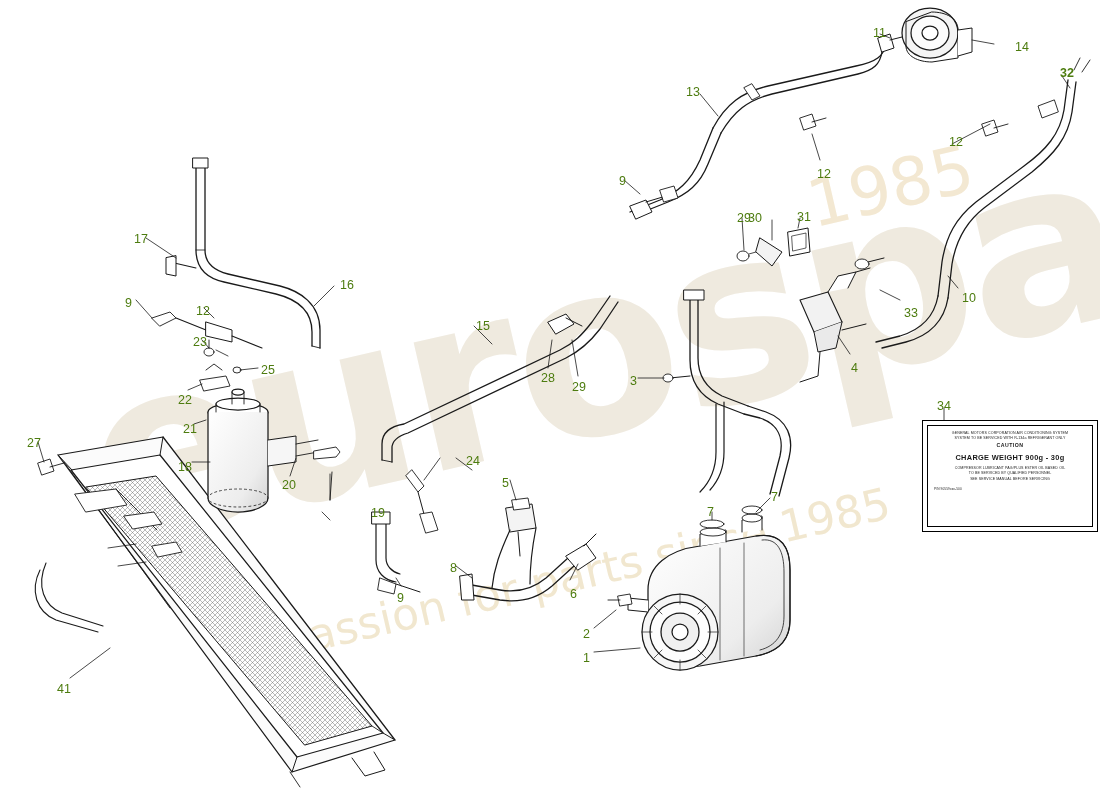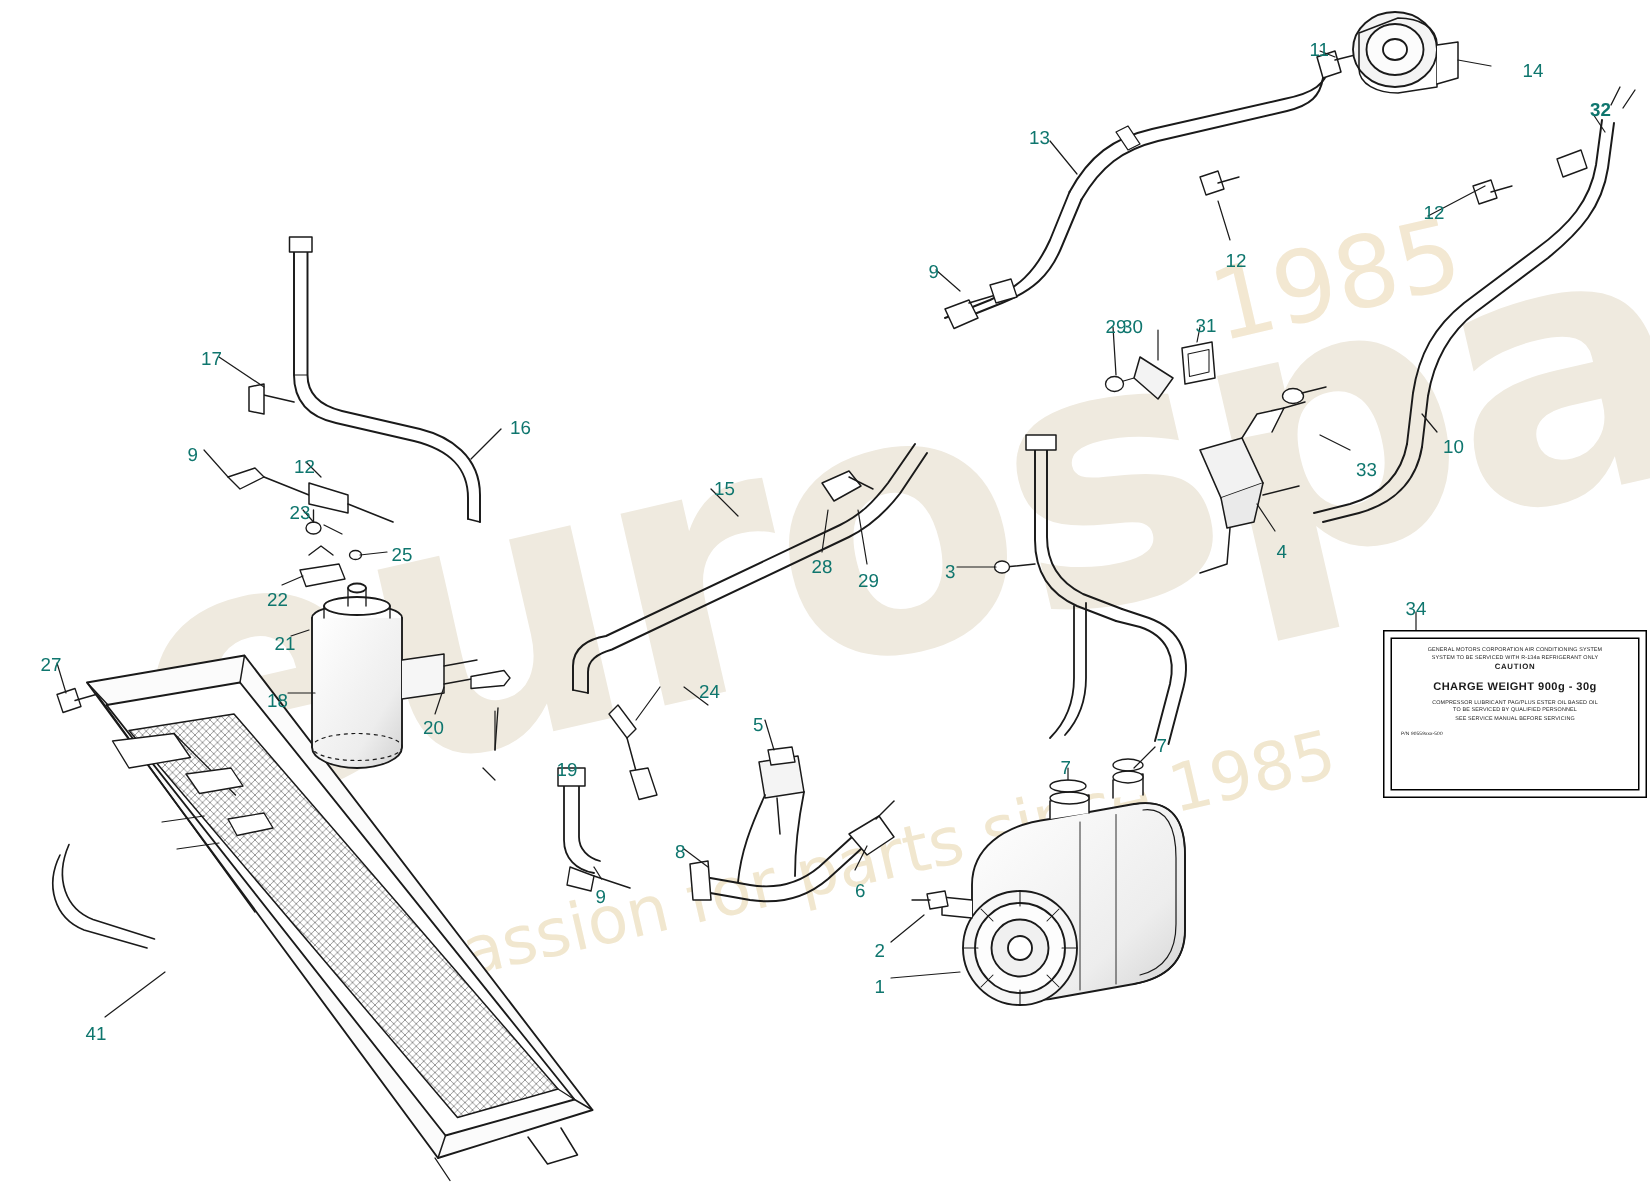--- a/index.html
+++ b/index.html
@@ -61,21 +61,21 @@
     font-size: 66px;
     color: #f3e8d2;
     transform: rotate(-13deg);
     transform-origin: left top;
     font-family: "DejaVu Sans", sans-serif;
     white-space: nowrap;
   }
   .callout {
     position: absolute;
     font-size: 12.5px;
-    color: #0f766e;
+    color: #4d7c0f;
     font-family: "Liberation Sans", sans-serif;
     white-space: nowrap;
     line-height: 1;
   }
   .label-plate {
     position: absolute;
     border: 1.4px solid #000;
     background: #ffffff;
     box-sizing: border-box;
   }

